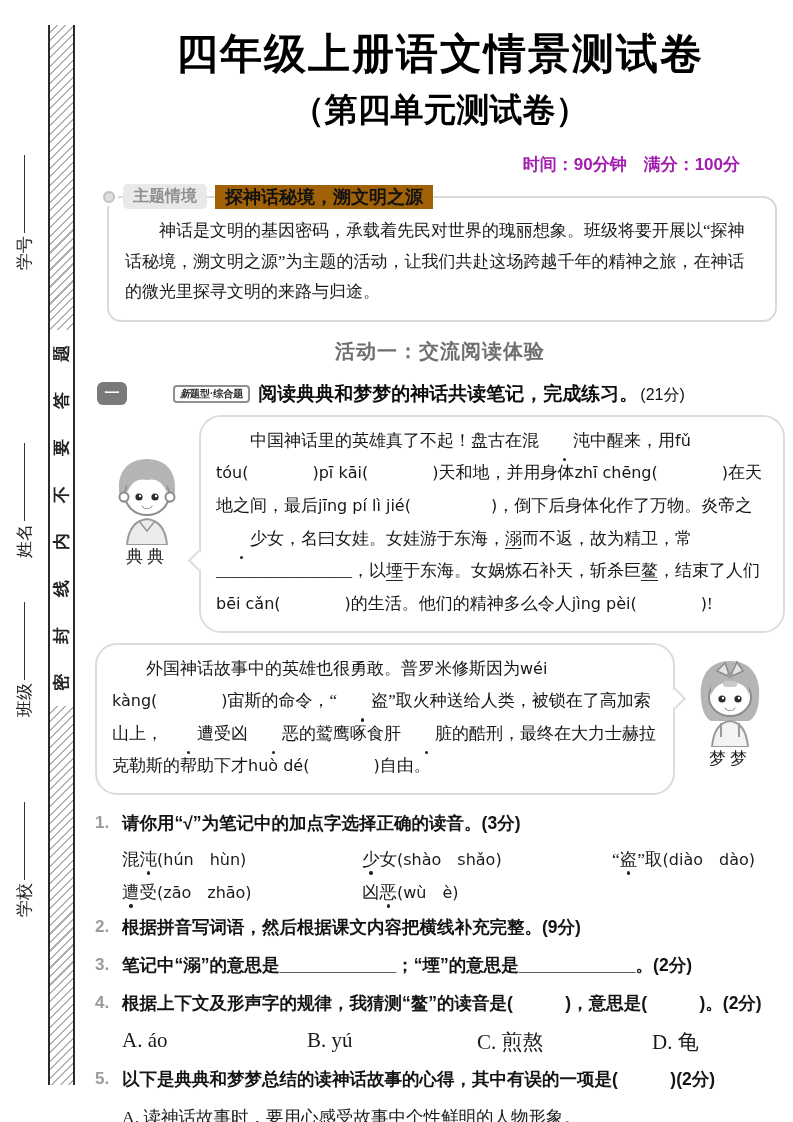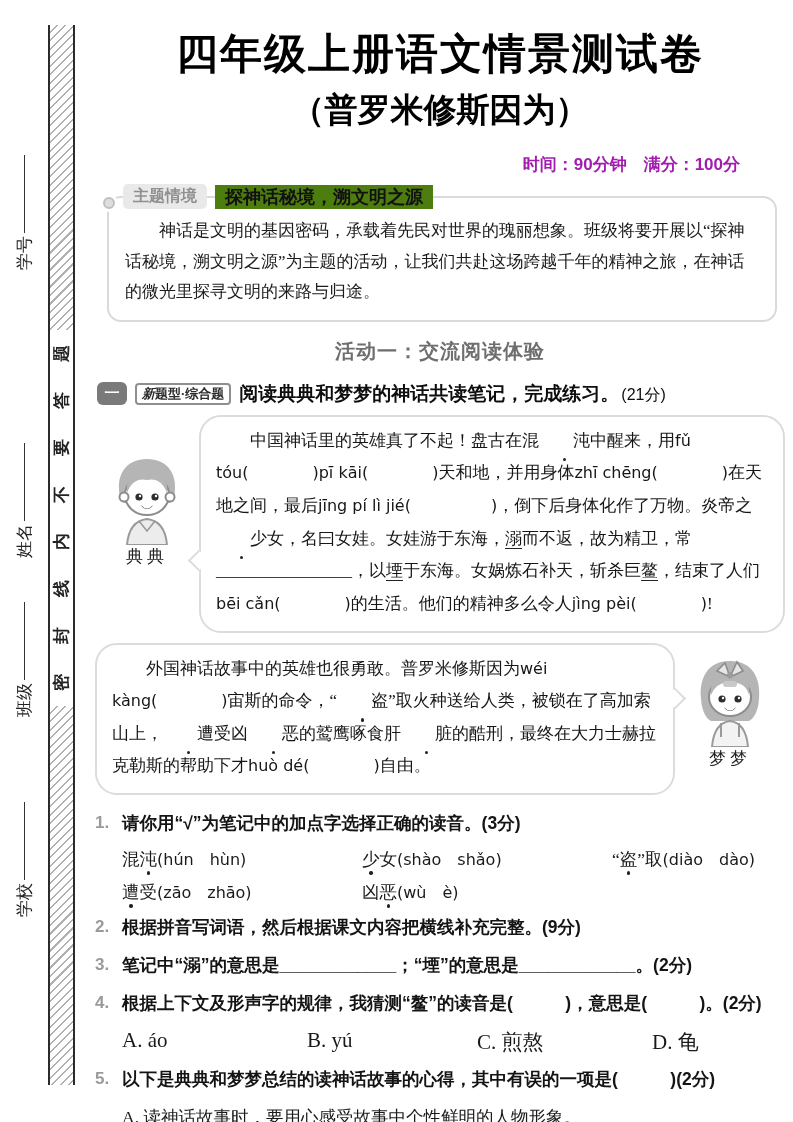--- a/index.html
+++ b/index.html
@@ -47,52 +47,52 @@
     margin-top:20px; text-align:right; padding-right:45px;
     font-family:"Liberation Sans","DejaVu Sans",sans-serif;
     font-size:17px; font-weight:600; color:#a21caf;
   }
   
   .theme-box {
     position:relative; margin:20px 8px 0 12px;
     border:2px solid #dadada; border-radius:14px;
     padding:18px 18px 12px 16px;
   }
-  .theme-head { position:absolute; top:-14px; left:-6px; display:flex; align-items:flex-end; gap:8px; }
+  .theme-head { position:absolute; top:-14px; left:-6px; display:flex; align-items:center; gap:8px; }
   .ring-dot {
     width:12px; height:12px; border-radius:50%; background:#dedede;
     border:2px solid #c0c0c0; box-shadow:0 0 0 3px #fff;
   }
   .theme-badge {
     background:#e9e9e9; color:#8f8f8f; border-radius:5px; padding:2px 10px;
     font-family:"Liberation Sans","DejaVu Sans",sans-serif; font-size:16px; font-weight:700;
   }
   .theme-heading {
-    background:#4d7c0f; padding:0 10px; font-family:"Liberation Sans","DejaVu Sans",sans-serif;
+    background:#a16207; padding:0 10px; font-family:"Liberation Sans","DejaVu Sans",sans-serif;
     font-size:18px; font-weight:700; color:#111;
   }
   .theme-body { font-size:17px; line-height:1.8; text-indent:2em; color:#1b1b1b; }
   
   .activity-heading {
     margin:16px 0 16px; text-align:center;
     font-family:"Liberation Sans","DejaVu Sans",sans-serif;
     font-size:20px; font-weight:700; color:#6e6e6e; letter-spacing:1px;
   }
   
   .section-row { display:flex; align-items:center; gap:8px; margin:4px 0 8px 2px; }
   .num-badge {
     width:30px; height:23px; background:#7a7a7a; border-radius:6px; flex:none;
     display:flex; align-items:center; justify-content:center;
     color:#fff; font-weight:700; font-size:15px;
     font-family:"Liberation Sans","DejaVu Sans",sans-serif;
   }
   .type-badge {
     border:2px solid #8f8f8f; border-radius:4px; padding:0 5px; flex:none;
     font-family:"Liberation Sans","DejaVu Sans",sans-serif;
-    font-size:13px; font-weight:700; color:#2b2b2b;
+    font-size:10px; font-weight:700; color:#2b2b2b;margin-left:38px;
   }
   .type-badge::first-letter { font-style:italic; }
   .section-instruction {
     font-family:"Liberation Sans","DejaVu Sans",sans-serif;
     font-size:19px; font-weight:700; color:#0e0e0e;text-align:center;
   }
   .section-score { font-weight:400; font-size:16px; margin-left:2px; }
   
   .bubble-row { display:flex; }
   .char-col { flex:none; width:104px; display:flex; flex-direction:column; align-items:center; }
@@ -190,21 +190,21 @@
         <span class="seal-char">
           <span>密</span>
         </span>
       </div>
     <div class="hatch bottom"></div>
   </div>
 
   <div class="content">
 
     <div class="page-title">四年级上册语文情景测试卷</div>
-    <div class="page-subtitle">（普罗米修斯因为）</div>
+    <div class="page-subtitle">（第四单元测试卷）</div>
     <div class="meta-line">时间：90分钟　满分：100分</div>
 
     <div class="theme-box">
       <div class="theme-head">
         <span class="ring-dot"></span>
         <span class="theme-badge">主题情境</span>
         <span class="theme-heading">探神话秘境，溯文明之源</span>
       </div>
       <p class="theme-body">神话是文明的基因密码，承载着先民对世界的瑰丽想象。班级将要开展以“探神话秘境，溯文明之源”为主题的活动，让我们共赴这场跨越千年的精神之旅，在神话的微光里探寻文明的来路与归途。</p>
     </div>

